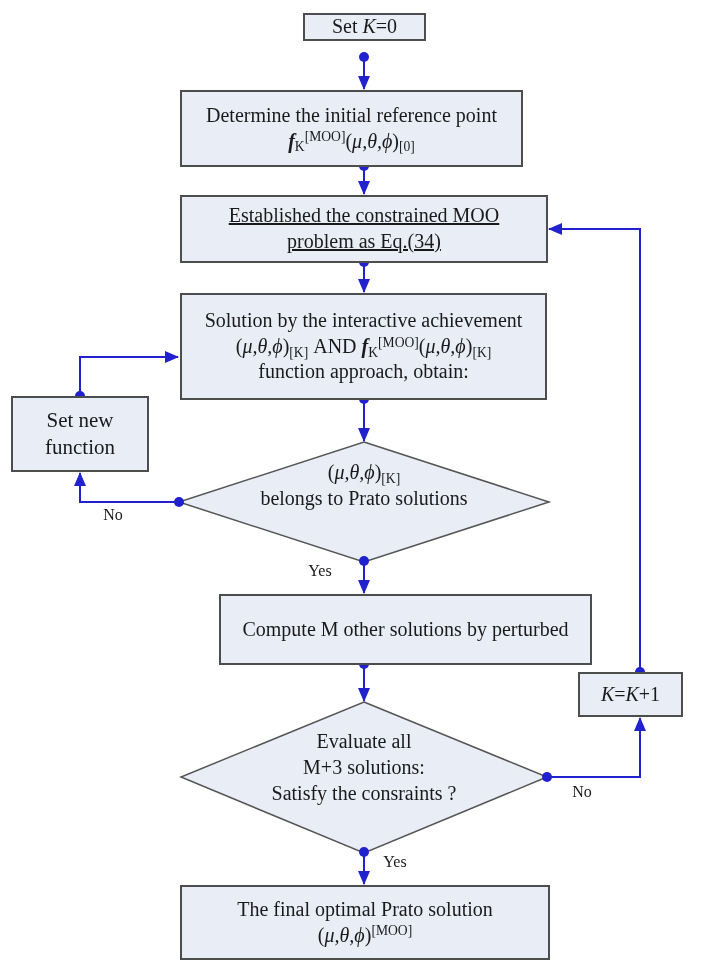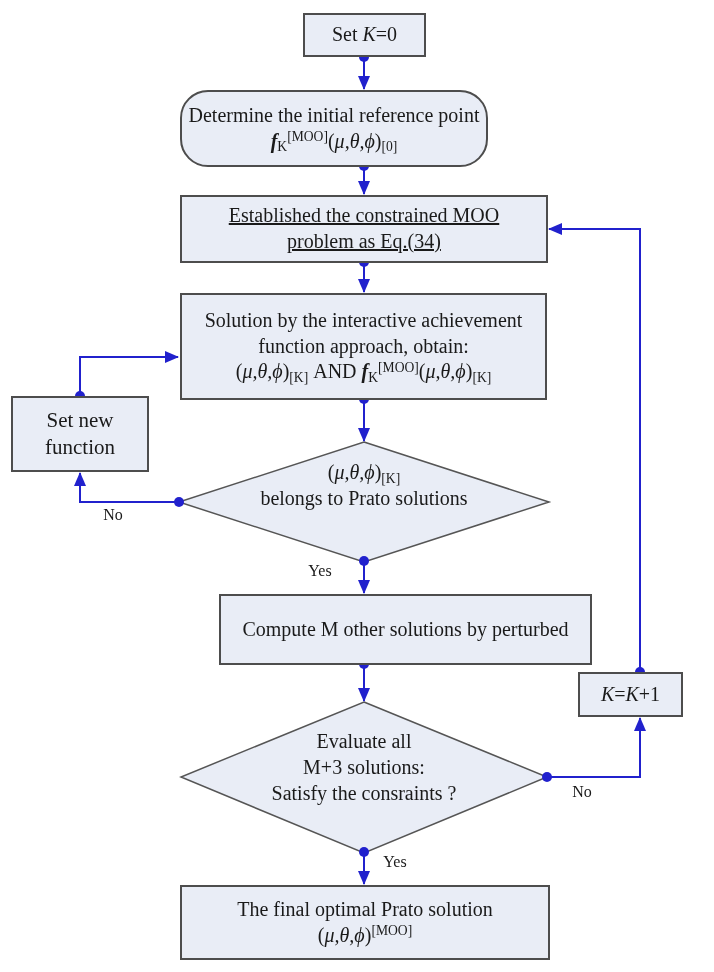--- a/index.html
+++ b/index.html
@@ -89,38 +89,38 @@
     <g>
       <polyline points="547,777 640,777 640,718" marker-end="url(#arrow)"></polyline>
         <circle cx="547" cy="777" r="5"></circle>
     </g>
     <g>
       <polyline points="640,672 640,229 549,229" marker-end="url(#arrow)"></polyline>
         <circle cx="640" cy="672" r="5"></circle>
     </g>
   </svg>
 
-  <div class="node" style="left:303px; top:13px; width:123px; height:44px;">
+  <div class="node" style="left:303px; top:13px; width:123px; height:28px;">
       <div class="tline"><span>Set </span><span class="st-i">K</span><span>=0</span></div>
     </div>
 
-  <div class="node" style="left:180px; top:90px; width:308px; height:77px;border-radius:28px;">
+  <div class="node" style="left:180px; top:90px; width:343px; height:77px;">
       <div class="tline"><span>Determine the initial reference point</span></div>
       <div class="tline"><span class="st-bi">f</span><span class="st-sub">K</span><span class="st-sup">[MOO]</span><span>(</span><span class="st-i">μ,θ,ϕ</span><span>)</span><span class="st-sub">[0]</span></div>
     </div>
 
   <div class="node" style="left:180px; top:195px; width:368px; height:68px;text-decoration:underline;">
       <div class="tline"><span>Established the constrained MOO</span></div>
       <div class="tline"><span>problem as Eq.(34)</span></div>
     </div>
 
   <div class="node" style="left:180px; top:293px; width:367px; height:107px;">
       <div class="tline"><span>Solution by the interactive achievement</span></div>
+      <div class="tline"><span>(</span><span class="st-i">μ,θ,ϕ</span><span>)</span><span class="st-sub">[K]</span><span> AND </span><span class="st-bi">f</span><span class="st-sub">K</span><span class="st-sup">[MOO]</span><span>(</span><span class="st-i">μ,θ,ϕ</span><span>)</span><span class="st-sub">[K]</span></div>
       <div class="tline"><span>function approach, obtain:</span></div>
-      <div class="tline"><span>(</span><span class="st-i">μ,θ,ϕ</span><span>)</span><span class="st-sub">[K]</span><span> AND </span><span class="st-bi">f</span><span class="st-sub">K</span><span class="st-sup">[MOO]</span><span>(</span><span class="st-i">μ,θ,ϕ</span><span>)</span><span class="st-sub">[K]</span></div>
     </div>
 
   <div class="node" style="left:11px; top:396px; width:138px; height:76px; font-size:21px;">
       <div class="tline"><span>Set new</span></div>
       <div class="tline"><span>function</span></div>
     </div>
 
   <div class="node" style="left:179px; top:594px; width:373px; height:71px;margin-left:40px;">
       <div class="tline"><span>Compute M other solutions by perturbed</span></div>
     </div>

